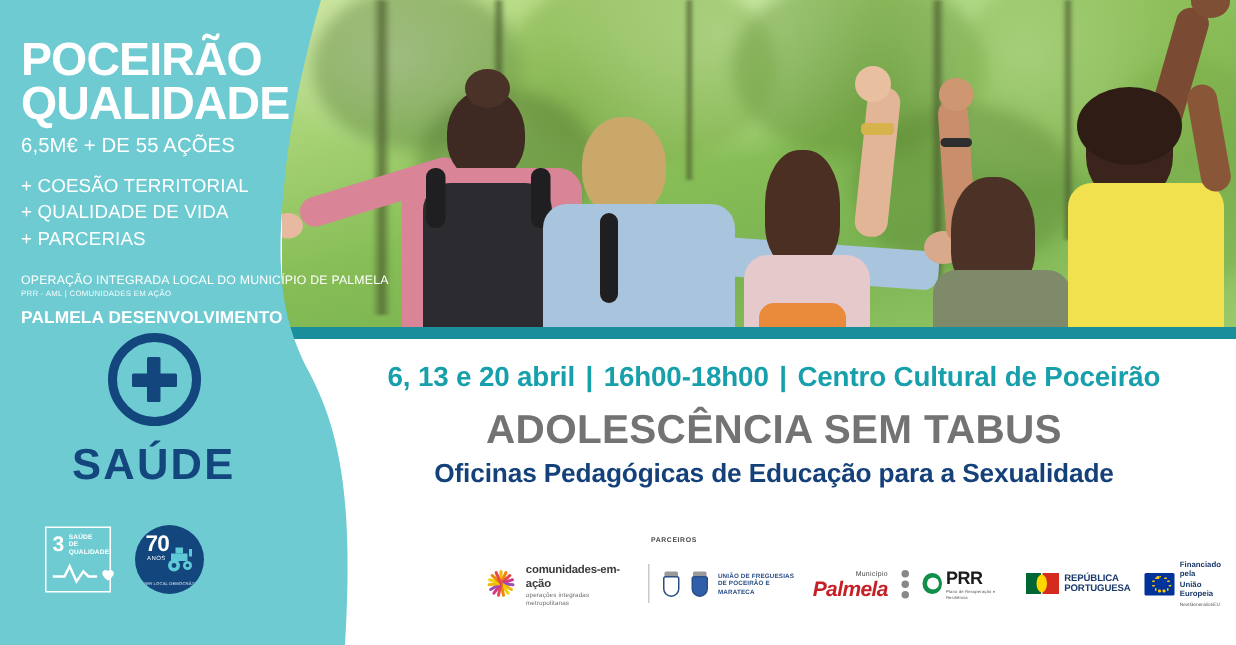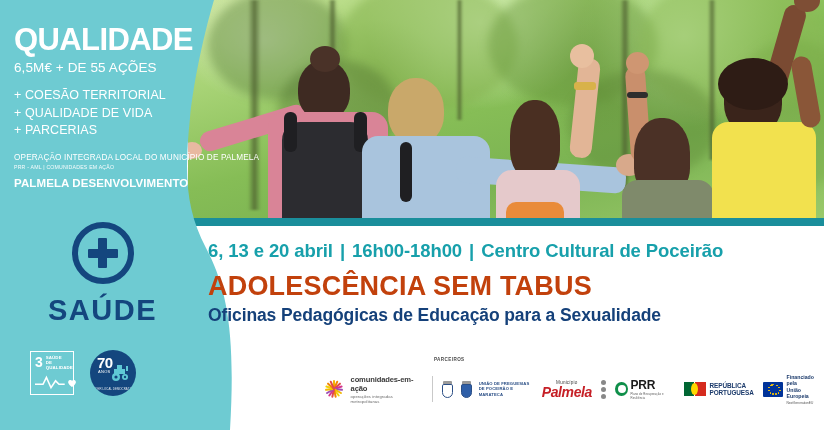--- a/index.html
+++ b/index.html
@@ -222,35 +222,35 @@
     letter-spacing: 0.1px;
     opacity: 0.9;
   }
 
   
   .event {
     position: absolute;
     left: 208px;
     top: 240px;
     width: 616px;
-    text-align: left;
+    text-align: center;
   }
   .event-meta {
     font-size: 18.5px;
     font-weight: bold;
     color: #17a0ab;
     letter-spacing: -0.1px;
     white-space: nowrap;
   }
   .event-meta .sep { color: #17a0ab; padding: 0 2px; }
   .event-title {
     margin-top: 9px;
     font-size: 27px;
     font-weight: bold;
-    color: #c2410c;
+    color: #737373;
     letter-spacing: 0.2px;
   }
   .event-subtitle {
     margin-top: 3px;
     font-size: 17.5px;
     font-weight: bold;
     color: #15417a;
     letter-spacing: -0.1px;
   }
 
@@ -300,21 +300,21 @@
     border-radius: 2px 2px 6px 6px;
   }
   .crest-shield.blue { background: #2f5fa8; }
   .crest-crown {
     position: absolute; left: 2px; right: 2px; top: 0; height: 4px;
     background: #9a9a9a;
     border-radius: 1px;
   }
   .uf-text { font-size: 4.2px; font-weight: bold; color: #2b4f86; line-height: 1.3; letter-spacing: 0.1px; }
 
-  .palmela { text-align: center; }
+  .palmela { text-align: right; }
   .palmela-top { font-size: 4.6px; color: #444; letter-spacing: 0.2px; }
   .palmela-name {
     font-size: 14px; font-weight: bold; color: #c62027;
     font-style: italic; letter-spacing: -0.4px; line-height: 1;
   }
   .minilines { display: flex; flex-direction: column; gap: 2px; }
   .miniline { display: flex; align-items: center; gap: 2px; }
   .minidot { width: 5px; height: 5px; border-radius: 50%; background: #888; }
 
   .prr { display: flex; align-items: center; gap: 3px; }
@@ -418,20 +418,21 @@
       <div class="arm" style="left:98px;top:56px;width:20px;height:72px;background:#8a5638;transform:rotate(-10deg);"></div>
     </div>
 
     <div class="photo-bottom-bar"></div>
   </div>
 
   <div class="teal-panel"></div>
 
   <div class="hdr">
     <div class="hdr-title">
+      <div>POCEIRÃO</div>
       <div>QUALIDADE</div>
     </div>
     <div class="hdr-sub">6,5M€ + DE 55 AÇÕES</div>
     <div class="hdr-list">
       <div>+ COESÃO TERRITORIAL</div>
       <div>+ QUALIDADE DE VIDA</div>
       <div>+ PARCERIAS</div>
     </div>
     <div class="hdr-op">OPERAÇÃO INTEGRADA LOCAL DO MUNICÍPIO DE PALMELA</div>
     <div class="hdr-prr">PRR - AML | COMUNIDADES EM AÇÃO</div>

